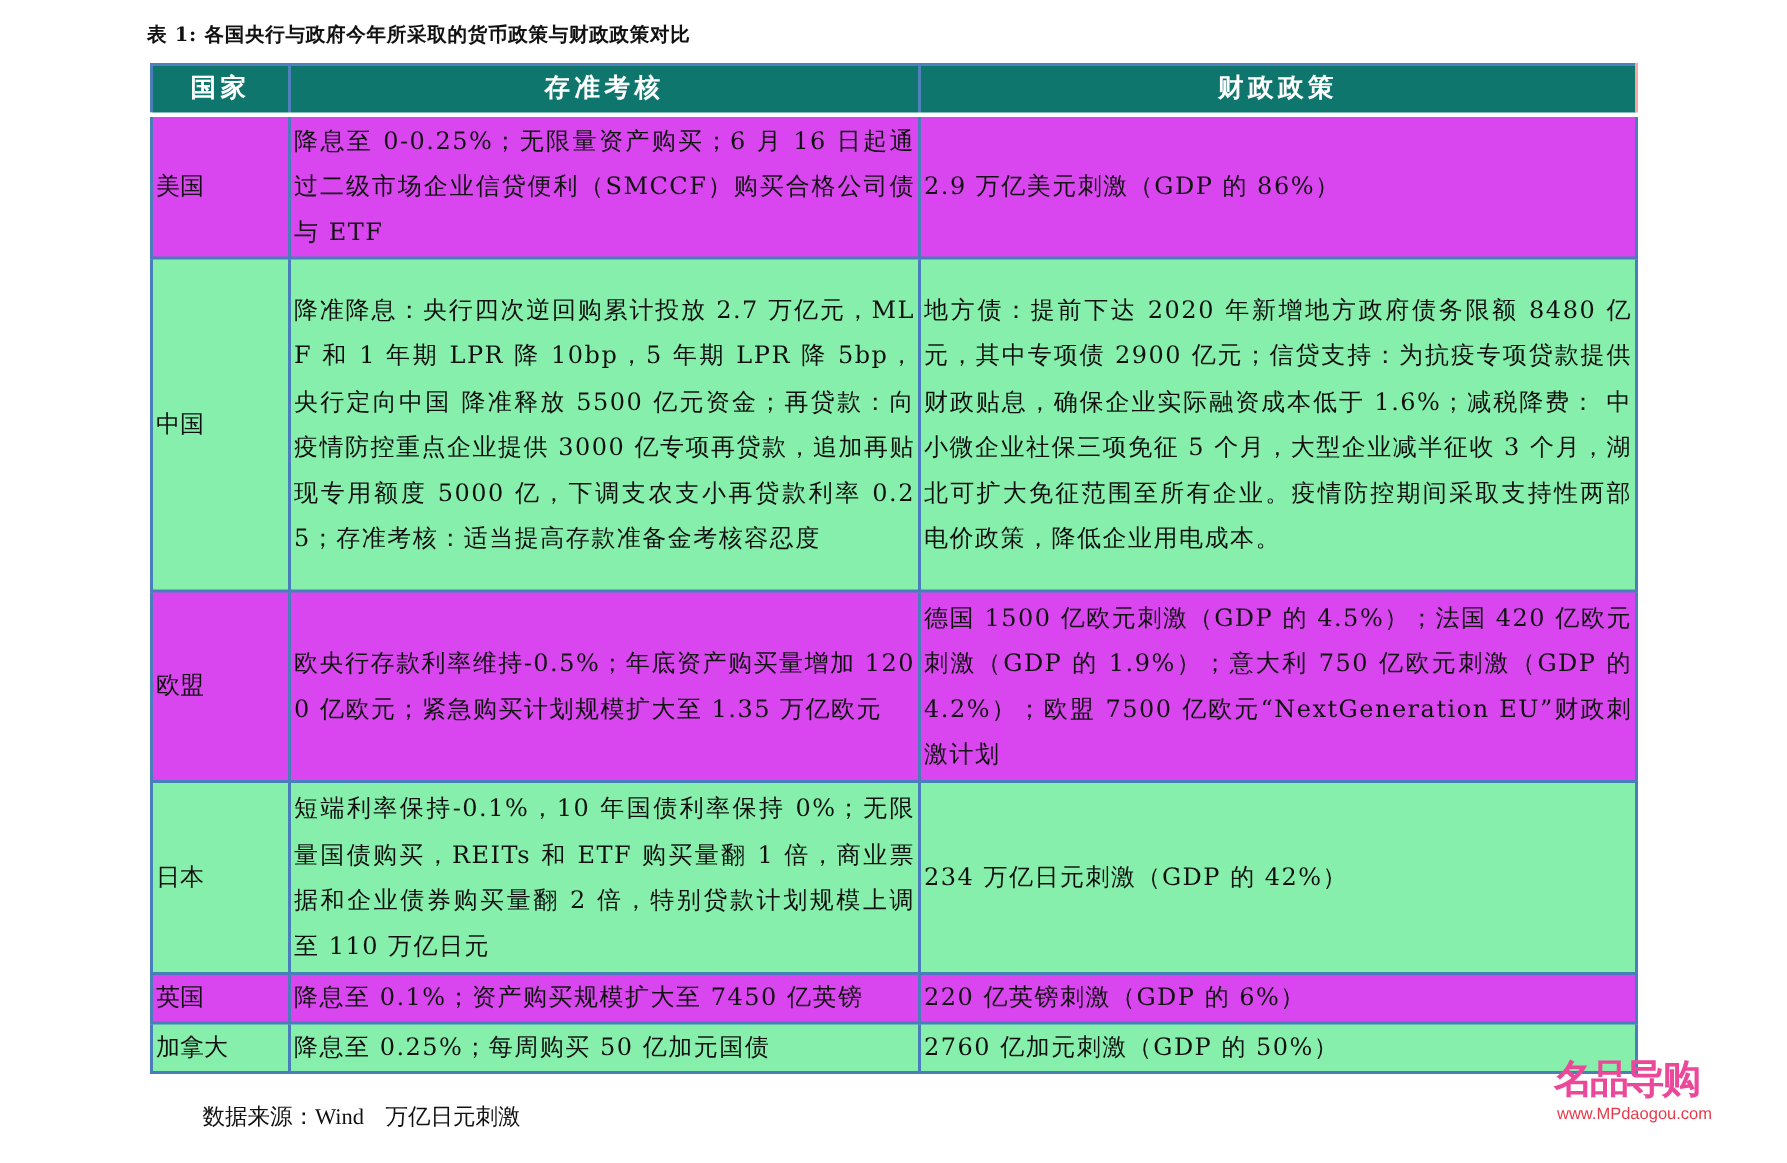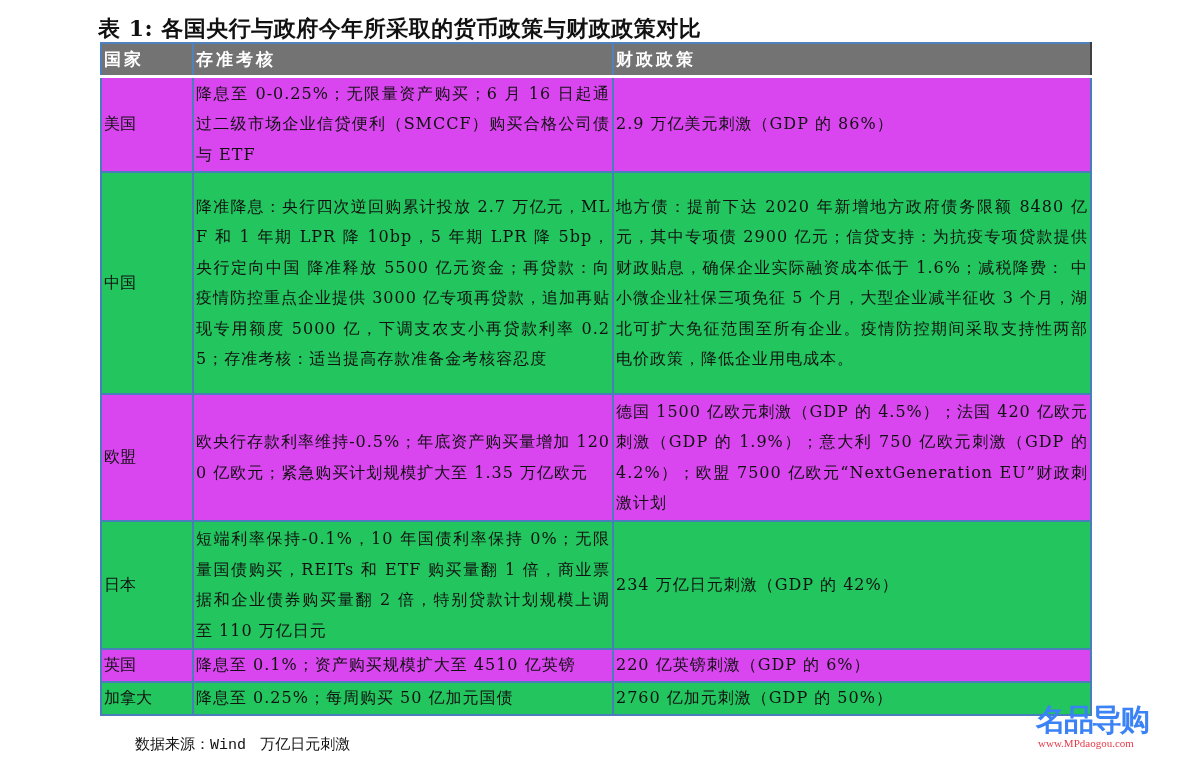--- a/index.html
+++ b/index.html
@@ -3,66 +3,66 @@
   <meta charset="utf-8">
   <style>
     html, body { margin: 0; padding: 0; background: #ffffff; }
     body {
       width: 1191px; height: 775px; position: relative; overflow: hidden;
       font-family: "DejaVu Serif", "Liberation Serif", serif;
       color: #111;
     }
     .title {
       position: absolute; left: 98px; top: 14px;
-      font-size: 22px; font-weight: bold; letter-spacing: 0.5px;
+      font-size: 13px; font-weight: bold; letter-spacing: 0.5px;
       font-family: "DejaVu Serif", serif;
     }
     table.policy {
       position: absolute; left: 100px; top: 42px;
       width: 990px;
       border-collapse: collapse;
       table-layout: fixed;
       font-size: 16px;
     }
     table.policy td, table.policy th {
       border: 2px solid #4a7ebb;
       padding: 0 2px;
       vertical-align: middle;
       line-height: 30.5px;
       word-break: break-all;
     }
     table.policy th {
-      background: #737373; color: #ffffff; font-weight: bold;
-      height: 30px; font-size: 17px; letter-spacing: 3px; text-align: left;
+      background: #0f766e; color: #ffffff; font-weight: bold;
+      height: 30px; font-size: 17px; letter-spacing: 3px; text-align: center;
       border-color: #4f81bd;
       border-bottom: 3px solid #ffffff;
       margin-top: 18px;
     }
     table.policy th:first-child { border-left: 2px solid #4a7ebb; }
-    table.policy th:last-child { border-right: 2px solid #404040; }
+    table.policy th:last-child { border-right: 2px solid #fca5a5; }
     tr.shaded td { background: #d946ef; }
-    tr.plain td { background: #22c55e; }
+    tr.plain td { background: #86efac; }
     col.c1 { width: 92px; }
     col.c2 { width: 420px; }
     col.c3 { width: 478px; }
     .cell-text { letter-spacing: 1px; text-align: justify; }
     .source {
       position: absolute; left: 135px; top: 735px;
       font-size: 15px; font-family: "DejaVu Serif", serif;
     }
-    .source .mono { font-family: Liberation Mono, monospace; }
+    .source .mono { font-family: Liberation Serif, serif; }
     .logo {
       position: absolute; left: 1036px; top: 704px; width: 140px; height: 50px;
     }
     .logo .glyphs {
-      font-family: "DejaVu Sans", sans-serif; font-size: 30px; font-weight: bold;
-      color: #3b82f6; letter-spacing: -2px; line-height: 32px;
+      font-family: "DejaVu Sans", sans-serif; font-size: 26px; font-weight: bold;
+      color: #ec4899; letter-spacing: -2px; line-height: 32px;
     }
     .logo .url {
-      font-family: Liberation Serif, serif; font-size: 11px; color: #e63a4a;
+      font-family: Liberation Sans, sans-serif; font-size: 11px; color: #e63a4a;
       margin-left: 2px; line-height: 14px;
     }
   </style>
 </head>
 <body>
 
 <div class="title">表 1: 各国央行与政府今年所采取的货币政策与财政政策对比</div>
 
 <table class="policy">
   <colgroup>
@@ -93,21 +93,21 @@
       <td class="cell-text">欧央行存款利率维持-0.5%；年底资产购买量增加 1200 亿欧元；紧急购买计划规模扩大至 1.35 万亿欧元</td>
       <td class="cell-text">德国 1500 亿欧元刺激（GDP 的 4.5%）；法国 420 亿欧元刺激（GDP 的 1.9%）；意大利 750 亿欧元刺激（GDP 的 4.2%）；欧盟 7500 亿欧元“NextGeneration EU”财政刺激计划</td>
     </tr>
     <tr class="plain" style="height:128px">
       <td>日本</td>
       <td class="cell-text">短端利率保持-0.1%，10 年国债利率保持 0%；无限量国债购买，REITs 和 ETF 购买量翻 1 倍，商业票据和企业债券购买量翻 2 倍，特别贷款计划规模上调至 110 万亿日元</td>
       <td class="cell-text">234 万亿日元刺激（GDP 的 42%）</td>
     </tr>
     <tr class="shaded" style="height:33px">
       <td>英国</td>
-      <td class="cell-text">降息至 0.1%；资产购买规模扩大至 4510 亿英镑</td>
+      <td class="cell-text">降息至 0.1%；资产购买规模扩大至 7450 亿英镑</td>
       <td class="cell-text">220 亿英镑刺激（GDP 的 6%）</td>
     </tr>
     <tr class="plain" style="height:33px">
       <td>加拿大</td>
       <td class="cell-text">降息至 0.25%；每周购买 50 亿加元国债</td>
       <td class="cell-text">2760 亿加元刺激（GDP 的 50%）</td>
     </tr>
   </tbody>
 </table>
 

